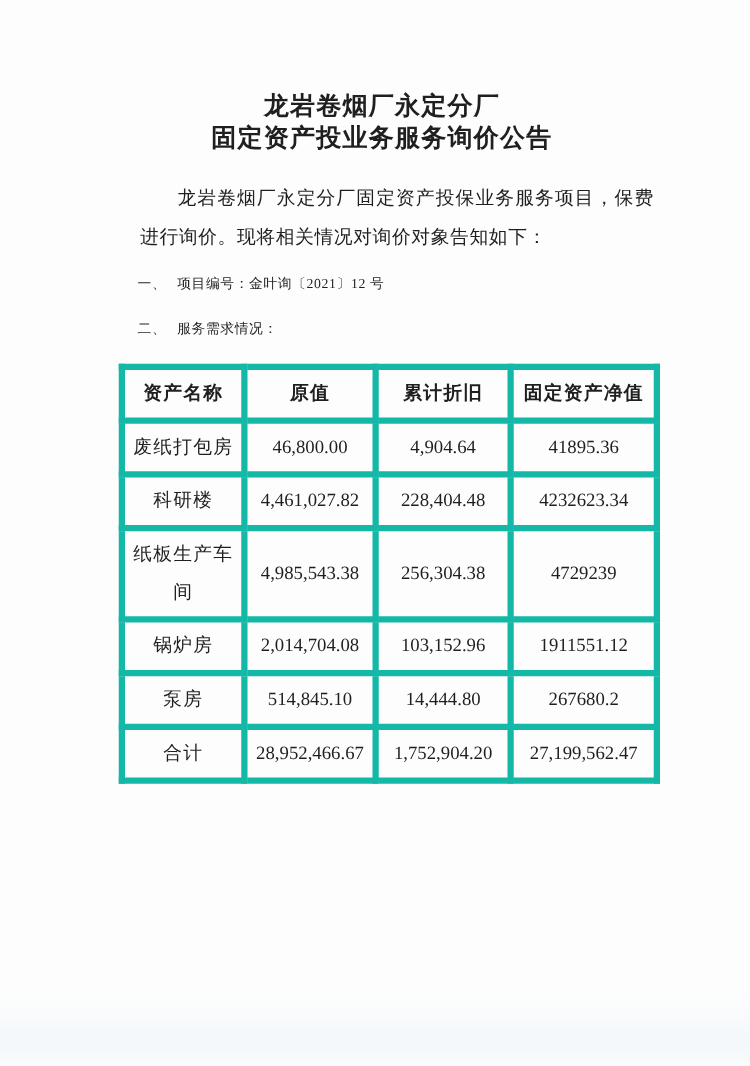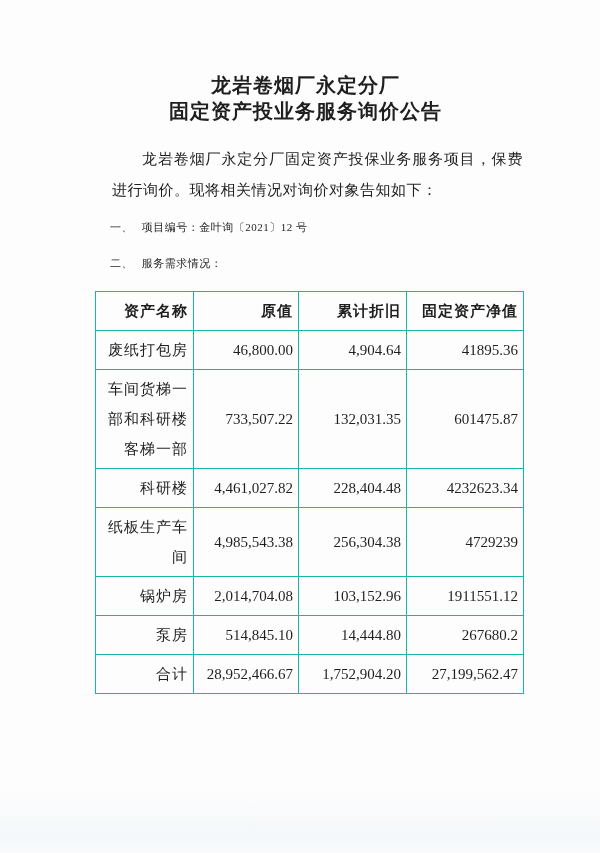--- a/index.html
+++ b/index.html
@@ -49,22 +49,22 @@
     table-layout: fixed;
     width: 428px;
     margin-left: 7px;
   }
   table.asset-table col.c1 { width: 98px; }
   table.asset-table col.c2 { width: 105px; }
   table.asset-table col.c3 { width: 108px; }
   table.asset-table col.c4 { width: 117px; }
   table.asset-table th,
   table.asset-table td {
-    border: 1px solid #14b8a6;
-    text-align: right;
+    border: 5px solid #14b8a6;
+    text-align: center;
     vertical-align: middle;
     font-size: 15px;
     line-height: 30px;
     padding: 4px 5px;
     font-weight: normal;
     word-break: break-all;
   }
   table.asset-table th {
     font-weight: bold;
     letter-spacing: 1px;
@@ -115,26 +115,20 @@
       </tr>
     </thead>
     <tbody>
         <tr>
           <td class="name-cell">废纸打包房</td>
           <td>46,800.00</td>
           <td>4,904.64</td>
           <td>41895.36</td>
         </tr>
         <tr>
-          <td class="name-cell">车间货梯一部和科研楼客梯一部</td>
-          <td>733,507.22</td>
-          <td>132,031.35</td>
-          <td>601475.87</td>
-        </tr>
-        <tr>
           <td class="name-cell">科研楼</td>
           <td>4,461,027.82</td>
           <td>228,404.48</td>
           <td>4232623.34</td>
         </tr>
         <tr>
           <td class="name-cell">纸板生产车间</td>
           <td>4,985,543.38</td>
           <td>256,304.38</td>
           <td>4729239</td>

